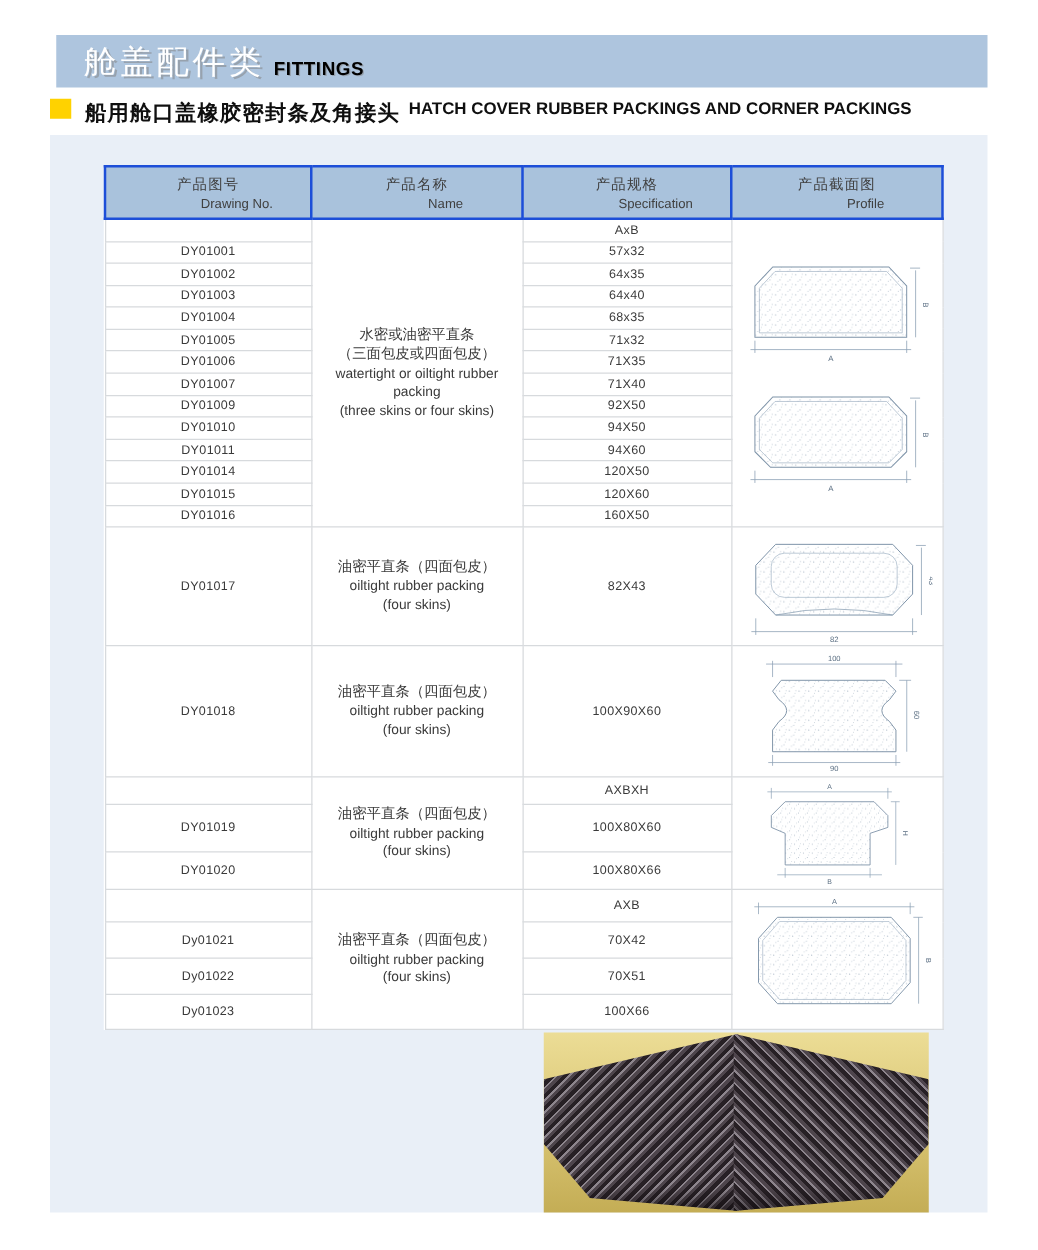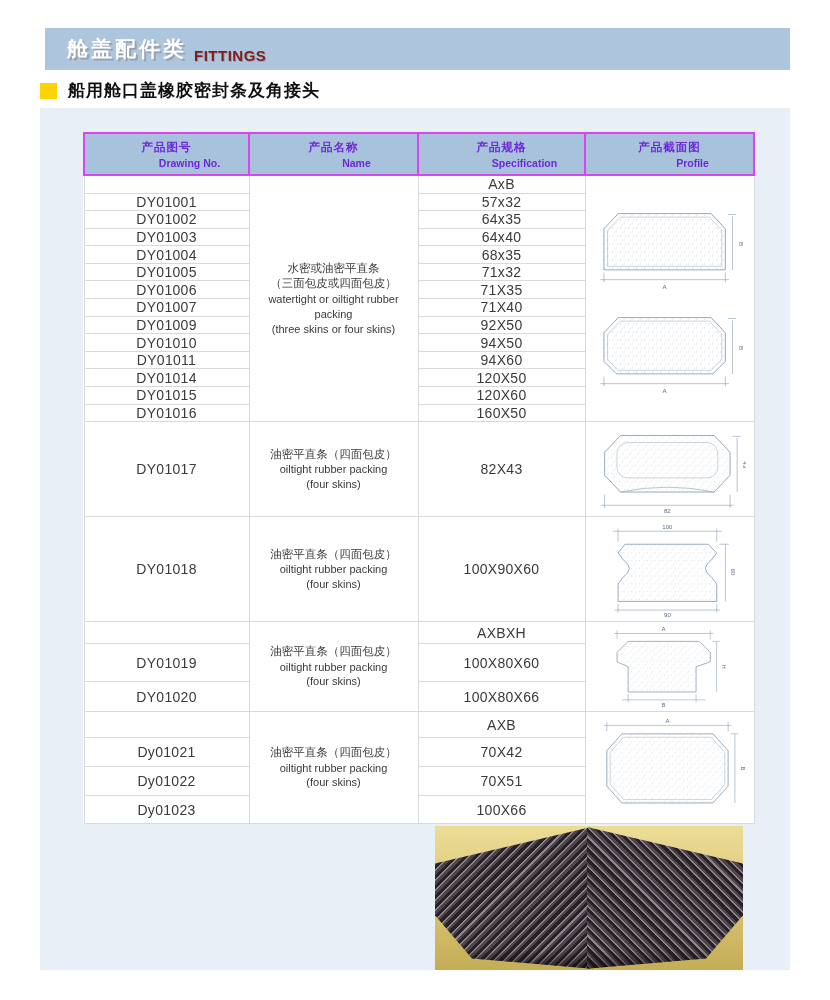--- a/index.html
+++ b/index.html
@@ -8,49 +8,49 @@
     font-family:"Liberation Sans","DejaVu Sans",sans-serif;
     -webkit-font-smoothing:antialiased;
   }
   
   .banner{
     position:absolute;left:45px;top:28px;width:745px;height:42px;
     background:#aec5de;display:flex;align-items:center;
     padding-left:22px;box-sizing:border-box;
   }
   .banner .zh{
-    font-size:21px;font-weight:bold;color:#ffffff;letter-spacing:3px;
+    font-size:26px;font-weight:normal;color:#ffffff;letter-spacing:3px;
     text-shadow:2px 2px 0 #97a2ae;
   }
   .banner .en{
-    font-size:15px;font-weight:bold;color:#7f1d1d;margin-left:7px;margin-top:12px;
+    font-size:15px;font-weight:bold;color:#000000;margin-left:7px;margin-top:12px;
     text-shadow:1px 1px 0 #97a2ae;letter-spacing:.5px;
   }
   
-  .sec{position:absolute;left:40px;top:79px;display:flex;align-items:center;}
+  .sec{position:absolute;left:40px;top:79px;display:flex;align-items:flex-start;}
   .sec .bullet{width:17px;height:16px;background:#ffd200;margin-right:11px;}
   .sec .zh{font-size:17px;font-weight:bold;color:#0f0f0f;letter-spacing:1px;}
   .sec .en{font-size:13.5px;font-weight:bold;color:#0f0f0f;margin-left:7px;}
   
   .panel{position:absolute;left:40px;top:108px;width:750px;height:862px;background:#e9eff7;}
   table.cat{
     position:absolute;left:43px;top:24px;width:662px;
     border-collapse:collapse;background:#ffffff;table-layout:fixed;
   }
   table.cat th{
-    background:#a9c2dc;border:2px solid #d946ef;color:#6d28d9;
-    font-weight:bold;height:40px;padding:0;
+    background:#a9c2dc;border:2px solid #1d4ed8;color:#404040;
+    font-weight:normal;height:40px;padding:0;
   }
   th .th-zh{display:block;font-size:11.5px;letter-spacing:1px;}
   th .th-en{display:block;font-size:10.5px;margin-top:2px;padding-left:46px;}
   table.cat td{
     border:1px solid #d7dadd;text-align:center;vertical-align:middle;
     color:#3a3a3a;background:#ffffff;padding:0;overflow:hidden;
   }
-  td.c-no,td.c-spec{font-size:14px;letter-spacing:.3px;}
+  td.c-no,td.c-spec{font-size:10px;letter-spacing:.3px;}
   td.c-name{font-size:11px;line-height:1.35;}
   td.c-name .zh{font-size:11.5px;}
   td.c-prof{vertical-align:middle;}
   .prof-wrap{display:flex;flex-direction:column;align-items:center;gap:14px;}
   svg.prof{display:block;}
   .shape{fill:url(#stip);stroke:#7e93a8;stroke-width:.9;}
   .inner{fill:none;stroke:#9db0c2;stroke-width:.6;}
   .dln{stroke:#8ba0b4;stroke-width:.7;fill:none;}
   .dim{font-size:7px;fill:#5a6e82;text-anchor:middle;font-family:"Liberation Sans",sans-serif;}
   
@@ -86,20 +86,21 @@
 </svg>
 
 <div class="banner">
   <span class="zh">舱盖配件类</span>
   <span class="en">FITTINGS</span>
 </div>
 
 <div class="sec">
   <span class="bullet"></span>
   <span class="zh">船用舱口盖橡胶密封条及角接头</span>
+  <span class="en">HATCH COVER RUBBER PACKINGS AND CORNER PACKINGS</span>
 </div>
 
 <div class="panel">
   <table class="cat">
     <thead>
       <tr>
         <th style="width:163px">
           <span class="th-zh">产品图号</span>
           <span class="th-en">Drawing No.</span>
         </th>

